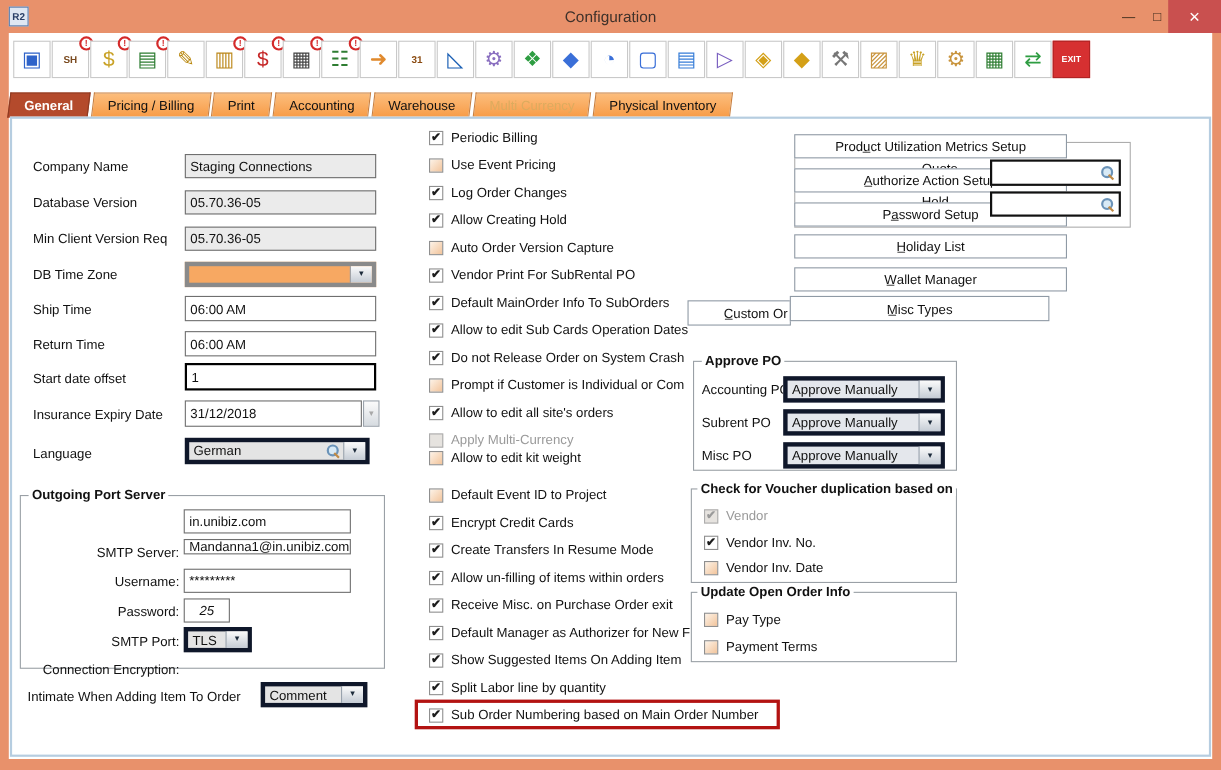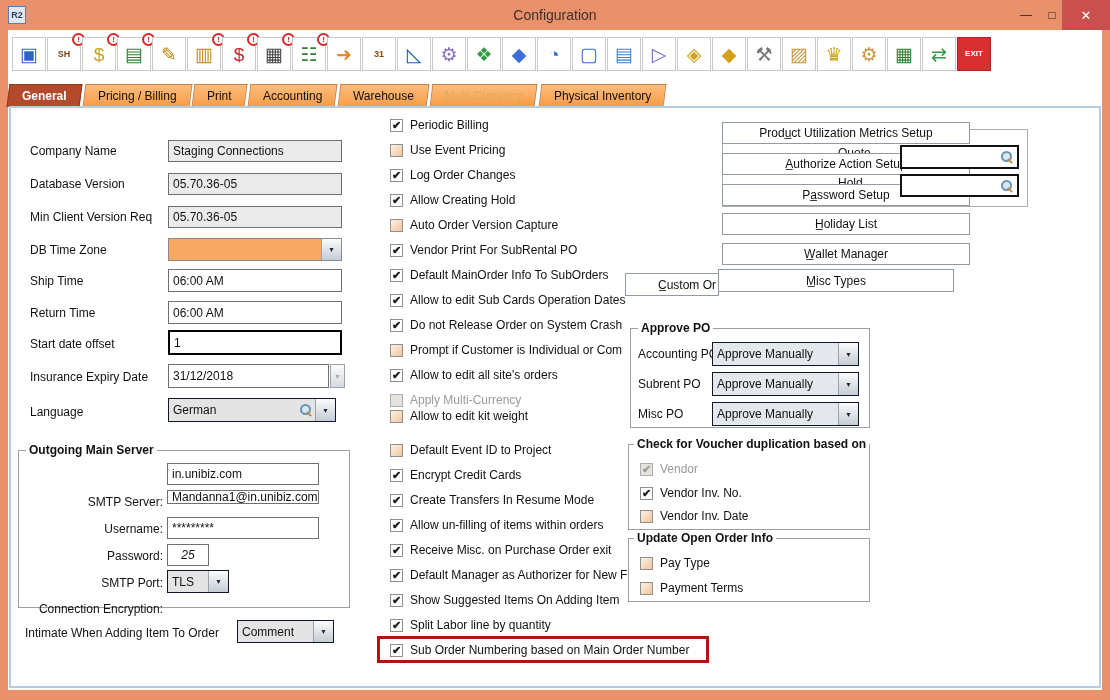--- a/index.html
+++ b/index.html
@@ -34,21 +34,21 @@
 
   .content { position:absolute; left:9px; top:106px; width:1092px; height:582px; background:#fff; border:2px solid #b6cde0; }
 
   
   .lbl { position:absolute; font-size:12px; white-space:nowrap; color:#111; }
   .lbl.r { text-align:right;margin-top:28px; }
   .tf { position:absolute; border:1px solid #6f6f6f; background:#fff; font-size:12px; padding:1px 4px; display:flex; align-items:center; white-space:nowrap; overflow:hidden; color:#111; }
   .tf.ro { background:#ebebeb; }
   .tf.focus { border:2px solid #000; }
   .tf.center { justify-content:center;font-style:italic; }
-  .combo { position:absolute; border:1px solid #0f172a; background:#e4e7ec; display:flex; align-items:stretch;text-align:center; }
+  .combo { position:absolute; border:4px solid #0f172a; background:#e4e7ec; display:flex; align-items:stretch;text-align:center; }
   .combo .val { flex:1; font-size:12px; padding:1px 4px; display:flex; align-items:center; white-space:nowrap; overflow:hidden; }
   .combo.orange { background:#f7a862; border-color:#8a8a8a; }
   .combo.gray { background:#e4e4e4; }
   .dd { width:20px; flex:none; background:linear-gradient(#fbfbfb,#c5ccd5); border-left:1px solid #98a2ad; display:flex; align-items:center; justify-content:center; font-size:7px; color:#1c2a3a; }
   .ddbtn { position:absolute; border:1px solid #9aa2ab; background:linear-gradient(#fbfbfb,#d6dbe0); display:flex; align-items:center; justify-content:center; font-size:7px; color:#a8a8a8; }
 
   .mag { width:14px; height:14px; position:relative; display:inline-block; flex:none; }
   .mag::before { content:""; position:absolute; left:1px; top:1px; width:7px; height:7px; border:2px solid #6b93b8; border-radius:50%; background:#d8eaf6; }
   .mag::after { content:""; position:absolute; right:1px; bottom:2px; width:6px; height:2px; background:#c08a45; transform:rotate(45deg); }
 
@@ -230,21 +230,21 @@
 <div class="ddbtn" style="left:330px;top:364px;width:15px;height:24px">▼</div>
 
 <span class="lbl" style="left:30px;top:405px">Language</span>
 <div class="combo gray" style="left:168px;top:398px;width:168px;height:24px">
   <span class="val">German</span>
   <span class="mag" style="margin:auto 2px"></span>
   <span class="dd">▼</span>
 </div>
 
 <div class="grp" style="left:18px;top:450px;width:332px;height:158px"></div>
-<span class="grp-title" style="left:26px;top:443px">Outgoing Main Server</span>
+<span class="grp-title" style="left:26px;top:443px">Outgoing Port Server</span>
 
 <span class="lbl r" style="left:20px;top:467px;width:143px">SMTP Server:</span>
 <div class="tf" style="left:167px;top:463px;width:152px;height:22px">in.unibiz.com</div>
 
 <span class="lbl r" style="left:20px;top:494px;width:143px">Username:</span>
 <div class="tf" style="left:167px;top:490px;width:152px;height:14px">Mandanna1@in.unibiz.com</div>
 
 <span class="lbl r" style="left:20px;top:521px;width:143px">Password:</span>
 <div class="tf" style="left:167px;top:517px;width:152px;height:22px">*********</div>
 

